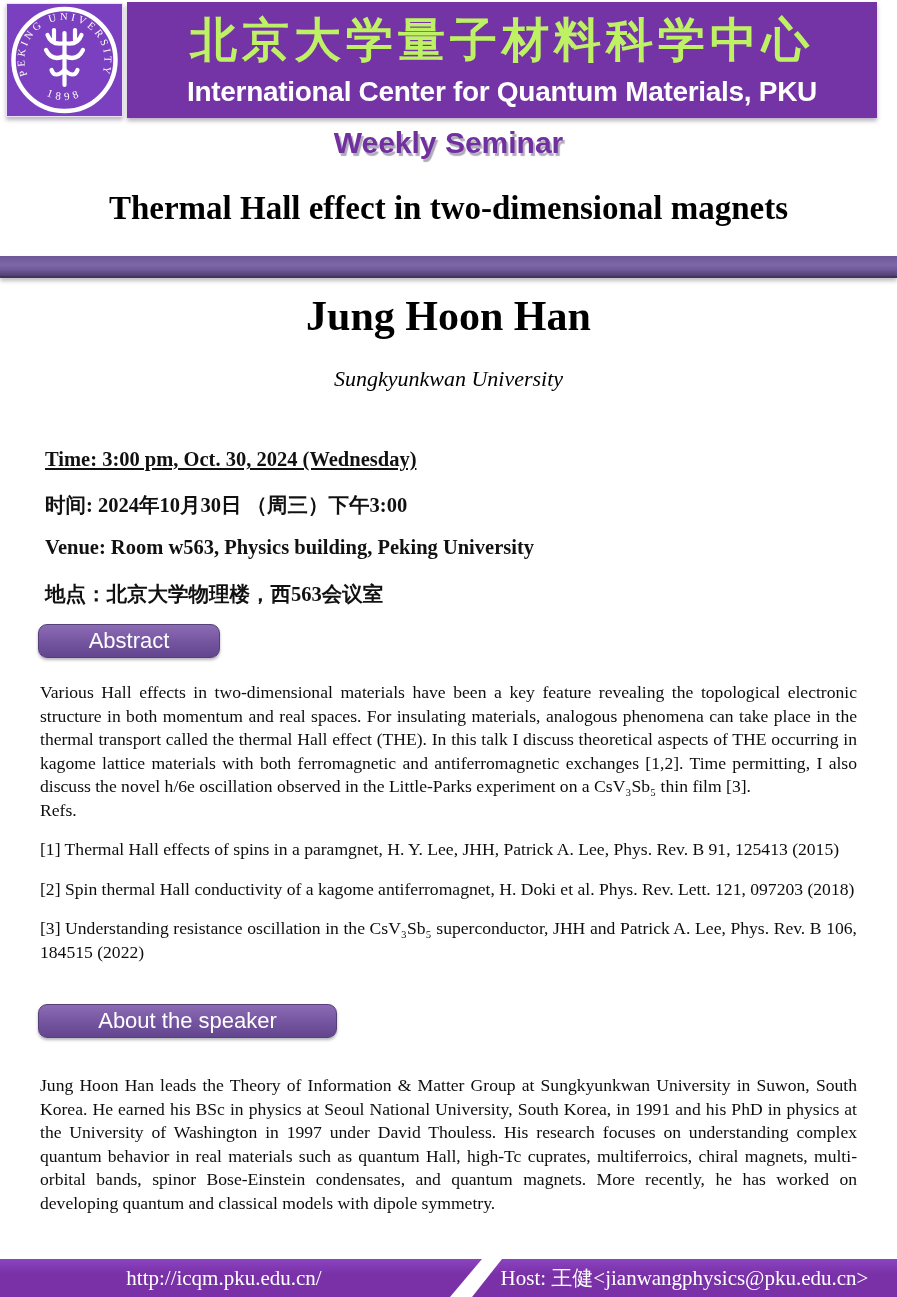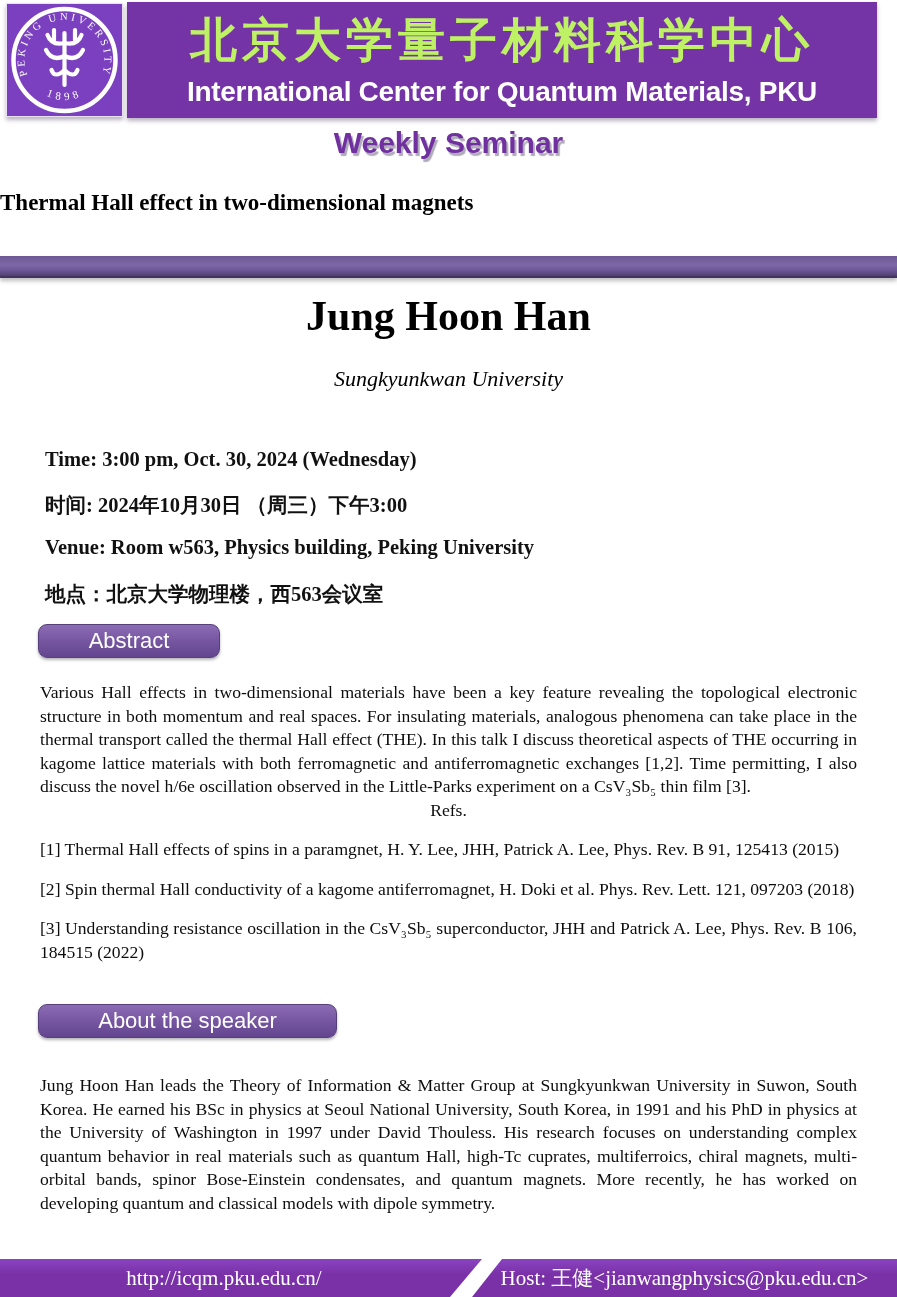--- a/index.html
+++ b/index.html
@@ -15,52 +15,52 @@
   .header-en{position:absolute;left:0;top:74px;width:100%;text-align:center;
              font-family:"Liberation Sans",sans-serif;font-weight:bold;
              font-size:28px;color:#fff;letter-spacing:-.3px;white-space:nowrap;}
   .logo{position:absolute;left:6px;top:3px;width:117px;height:114px;
         box-shadow:0 3px 4px rgba(60,40,80,.35);}
 
   
   .weekly{position:absolute;left:0;top:126px;width:100%;text-align:center;
           font-family:"Liberation Sans",sans-serif;font-weight:bold;font-size:30px;
           color:#7030a0;text-shadow:2px 3px 1px rgba(110,100,125,.55);}
-  .talk-title{position:absolute;left:0;top:190px;width:100%;text-align:left;
-              font-weight:bold;font-size:23px;color:#000;}
+  .talk-title{position:absolute;left:0;top:190px;width:100%;text-align:center;
+              font-weight:bold;font-size:33px;color:#000;}
   .divider{position:absolute;left:0;top:256px;width:100%;height:20px;
            background:linear-gradient(#6e5894,#7e67a7 45%,#6d5795 72%,#513f70);
            border-bottom:2px solid #43345e;box-shadow:0 3px 4px rgba(0,0,0,.25);}
 
   
   .speaker-name{position:absolute;left:0;top:292px;width:100%;text-align:center;
                 font-weight:bold;font-size:42px;color:#000;}
   .speaker-affil{position:absolute;left:0;top:366px;width:100%;text-align:center;
                  font-style:italic;font-size:22px;color:#000;}
 
   
   .detail{position:absolute;left:45px;font-weight:bold;font-size:20.5px;white-space:nowrap;}
-  .d1{top:448px;} .d2{top:491px;} .d3{top:536px;} .d4{top:580px;}
+  .d1{top:448px;text-decoration:underline;} .d2{top:491px;} .d3{top:536px;} .d4{top:580px;}
 
   
   .pill{position:absolute;left:38px;height:34px;border-radius:9px;
         background:linear-gradient(#8b6cb4,#74549f 55%,#63458e);
         border:1px solid #57407a;box-sizing:border-box;
         box-shadow:0 2px 3px rgba(120,120,130,.55);
         font-family:"Liberation Sans",sans-serif;font-weight:normal;font-size:22px;
         color:#fff;text-align:center;line-height:31px;}
   .pill-abstract{top:624px;width:182px;}
   .pill-speaker{top:1004px;width:299px;}
 
   
   .bodytext{position:absolute;left:40px;width:817px;font-size:17.6px;line-height:23.5px;
             text-align:justify;color:#0d0d0d;}
   .abstract-block{top:681px;}
   .bio-block{top:1074px;}
-  .refs-label{text-align:center;}
+  .refs-label{text-align:left;}
   .ref{text-align:justify;margin-top:16px;}
 
   
   .footer{position:absolute;left:0;top:1259px;width:897px;height:38px;}
   .footer-seg{position:absolute;top:0;height:38px;
               background:linear-gradient(#8a44c0,#7a31a8 40%);
               color:#fff;font-size:21px;line-height:38px;text-align:center;white-space:nowrap;}
   .footer-left{left:0;width:482px;padding-right:0;
                clip-path:polygon(0 0,100% 0,calc(100% - 32px) 100%,0 100%);}
   .footer-left .ft{margin-right:34px;}

